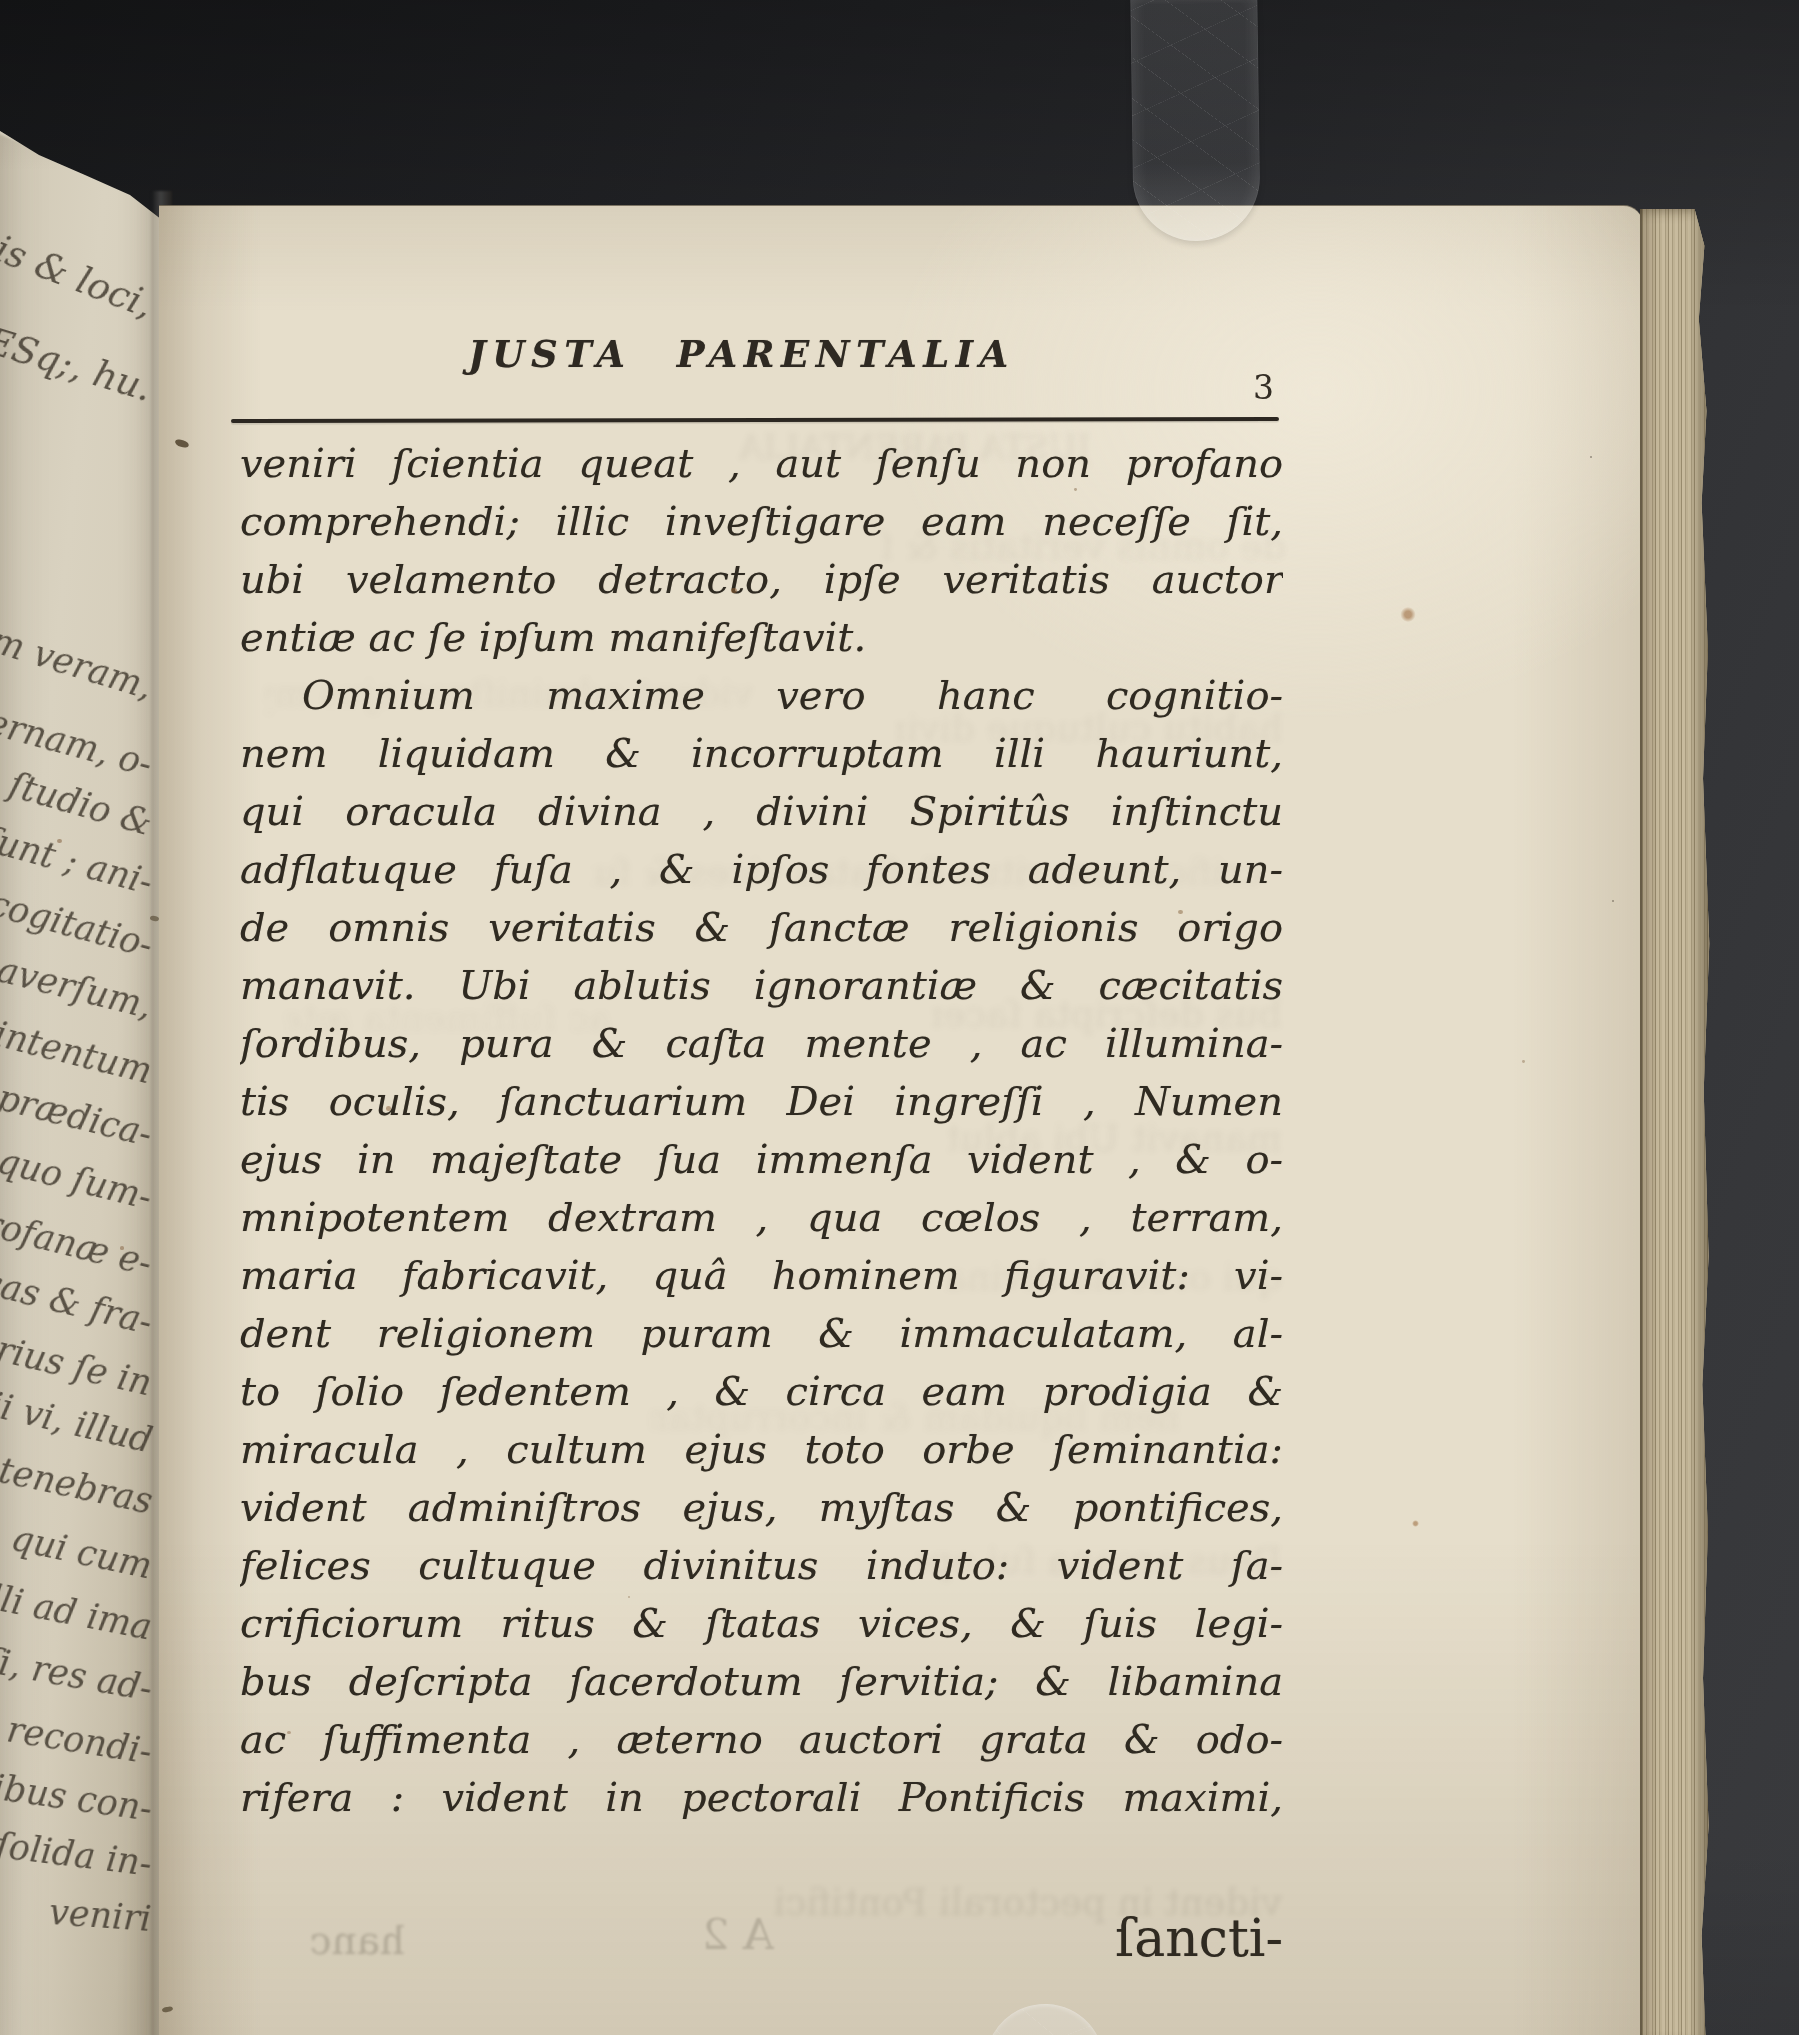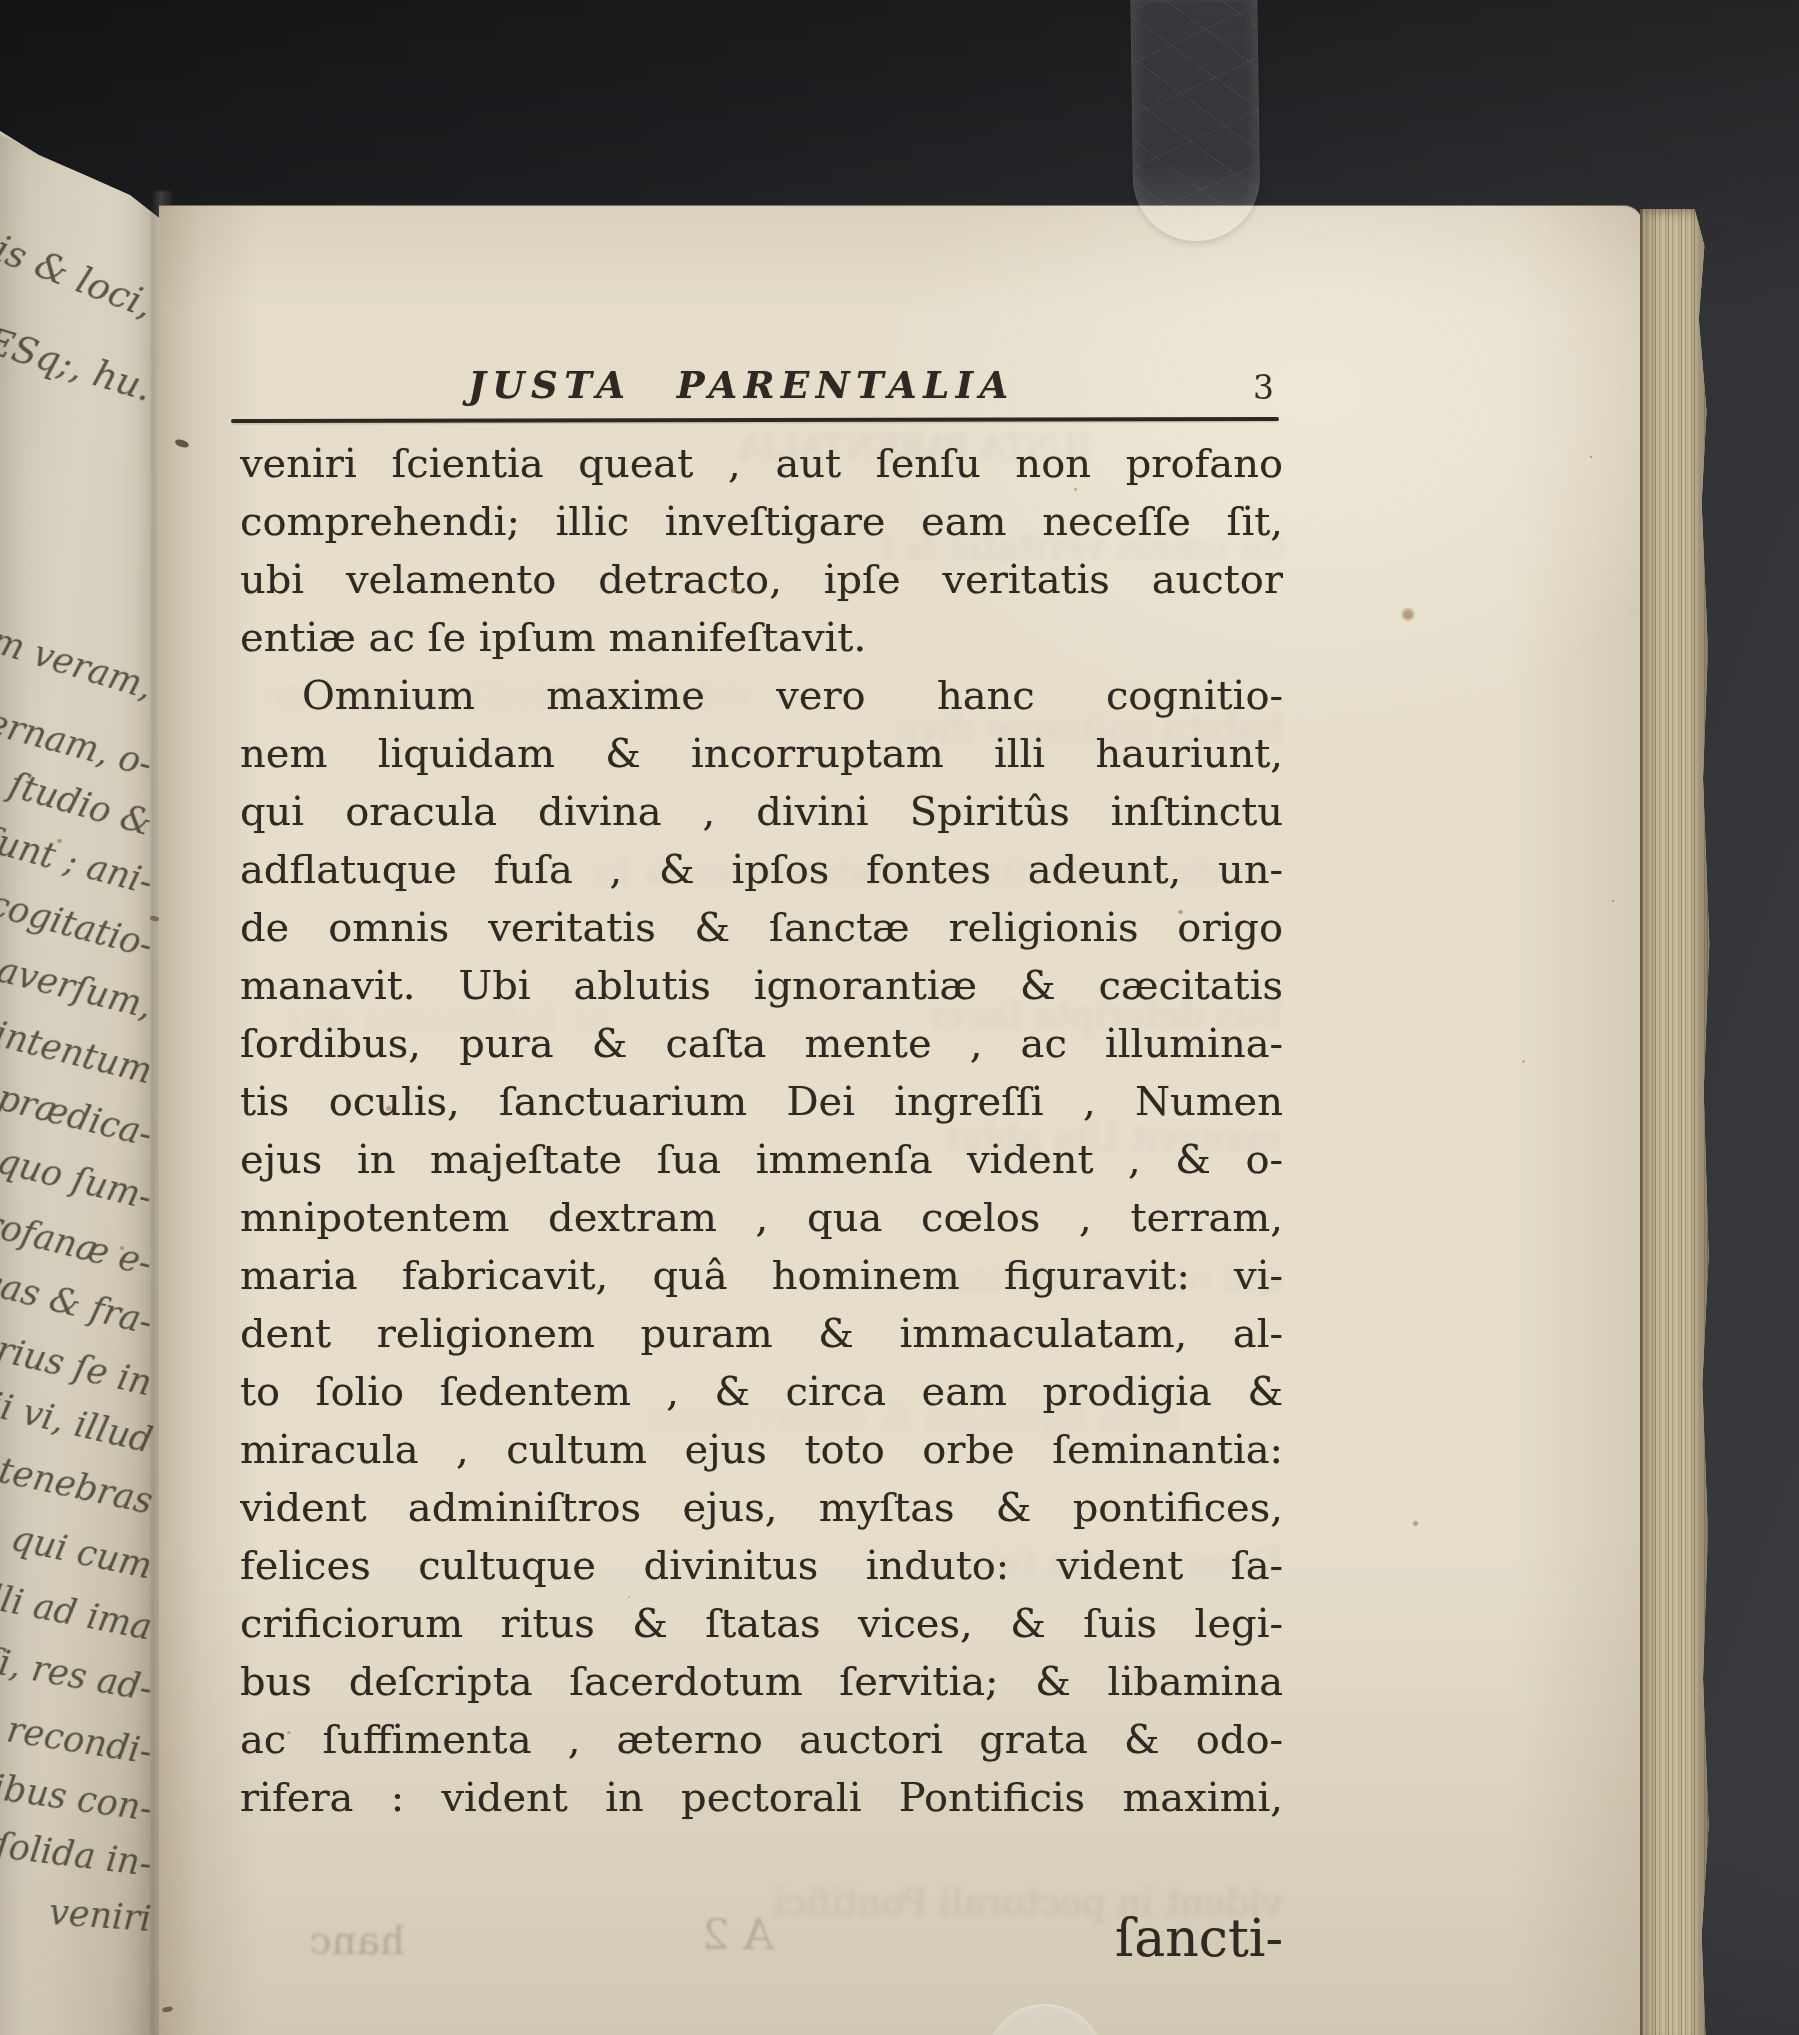--- a/index.html
+++ b/index.html
@@ -54,33 +54,34 @@
     position:absolute;left:1640px;top:209px;width:70px;height:1837px;
     background:
       linear-gradient(90deg, rgba(58,49,34,.55) 0 2.4px, rgba(58,49,34,0) 2.4px),
       repeating-linear-gradient(90deg,#bfb294 0 2px,#978a6d 2px 2.8px,#c8bb9e 2.8px 5.7px,#a89b7e 5.7px 6.5px),
       #b8ab8e;
     box-shadow:inset -10.6px 0 14px rgba(62,51,32,.45), inset 10.6px 0 12.2px rgba(62,51,32,.25);
     clip-path:polygon(0 0,78% 0,92% 2%,84% 6%,95% 11%,88% 16%,97% 24%,90% 31%,99% 40%,91% 48%,98% 57%,89% 64%,97% 72%,90% 80%,98% 88%,88% 94%,94% 100%,0 100%);
   }
   
   .header-line{
-    position:absolute;left:151px;top:157px;width:863px;text-align:center;
+    position:absolute;left:151px;top:126px;width:863px;text-align:center;
     font-style:italic;font-weight:bold;font-size:37px;letter-spacing:6.5px;word-spacing:26px;
     color:#2e2922;text-shadow:0 0 0.8px rgba(46,41,34,.45);
   }
   .pagenum{position:absolute;left:1094px;top:162px;font-size:33px;color:#332d24;}
   .rule{
     position:absolute;left:72px;top:212px;width:1048px;height:4.1px;border-radius:2.4px;
     background:#2c2721;transform:rotate(-.12deg);box-shadow:0 1.6px 0.8px rgba(44,39,33,.14);
   }
   .text-block{
     position:absolute;left:81px;top:228px;width:1043px;
     font-size:40px;line-height:58px;color:#2f2a21;
     text-shadow:0 0 0.8px rgba(47,42,33,.38);
+    font-style:italic;
   }
   .line{height:58px;overflow:hidden;text-align:justify;}
   .line::after{content:"";display:inline-block;width:100%;height:0;}
   .line.align-left{text-align:left;}
   .line.indent{text-indent:62px;}
   .catchword{
     position:absolute;left:81px;top:1702px;width:1043px;text-align:right;
     font-size:52px;color:#2f2a21;text-shadow:0 0 0.8px rgba(47,42,33,.38);
   }
   

